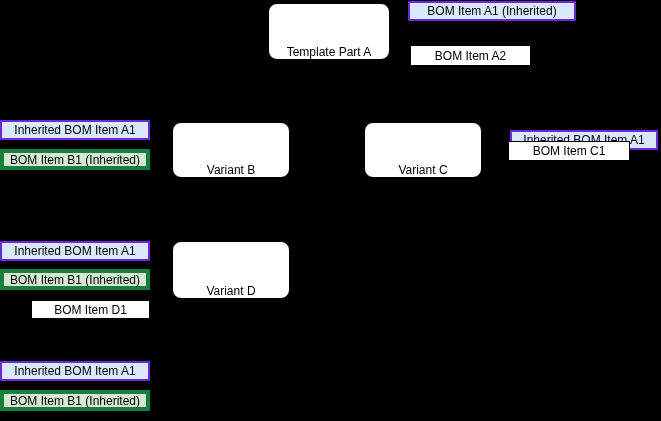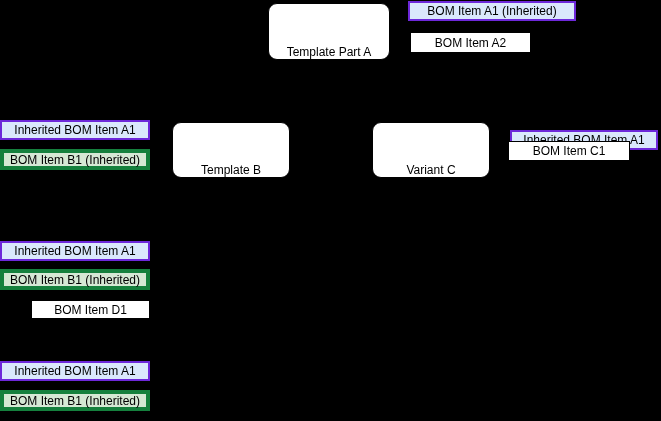--- a/index.html
+++ b/index.html
@@ -49,50 +49,53 @@
     border: 4px solid #15803d;
   }
   .bom.plain {
     background: #ffffff;
     border: 1px solid #000000;
   }
 
   
   .n-a { left: 268px; top: 3px;   width: 122px; height: 57px; }
   .n-b { left: 172px; top: 122px; width: 118px; height: 56px; }
-  .n-c { left: 372px; top: 122px; width: 118px; height: 56px; }
+  .n-c { left: 364px; top: 122px; width: 118px; height: 56px; }
   .n-d { left: 172px; top: 241px; width: 118px; height: 58px; }
   .n-e { left: 172px; top: 362px; width: 118px; height: 55px; }
 
   
   .l-a1 { left: 408px; top: 1px;   width: 168px; height: 20px; }
-  .l-a2 { left: 410px; top: 32px;  width: 121px; height: 21px; }
+  .l-a2 { left: 410px; top: 45px;  width: 121px; height: 21px; }
   .l-b1 { left: 0px;   top: 120px; width: 150px; height: 20px; }
   .l-b2 { left: 0px;   top: 149px; width: 150px; height: 21px; }
   .l-c1 { left: 510px; top: 130px; width: 148px; height: 20px; }
   .l-c2 { left: 508px; top: 141px; width: 122px; height: 20px; }
   .l-d1 { left: 0px;   top: 241px; width: 150px; height: 20px; }
   .l-d2 { left: 0px;   top: 269px; width: 150px; height: 21px; }
   .l-d3 { left: 31px;  top: 300px; width: 119px; height: 19px; }
   .l-e1 { left: 0px;   top: 361px; width: 150px; height: 20px; }
   .l-e2 { left: 0px;   top: 390px; width: 150px; height: 21px; }
 </style>
 </head>
 <body>
 
 <div class="canvas">
 
   <div class="node n-a">
     <span>Template Part A</span>
   </div>
   <div class="node n-b">
-    <span>Template B</span>
+    <span>Variant B</span>
   </div>
   <div class="node n-c">
     <span>Variant C</span>
+  </div>
+  <div class="node n-d">
+    <span>Variant D</span>
   </div>
 
   <div class="bom inherited l-a1">BOM Item A1 (Inherited)</div>
   <div class="bom plain l-a2">BOM Item A2</div>
 
   <div class="bom inherited l-b1">Inherited BOM Item A1</div>
   <div class="bom own l-b2">BOM Item B1 (Inherited)</div>
 
   <div class="bom inherited l-c1">Inherited BOM Item A1</div>
   <div class="bom plain l-c2">BOM Item C1</div>

